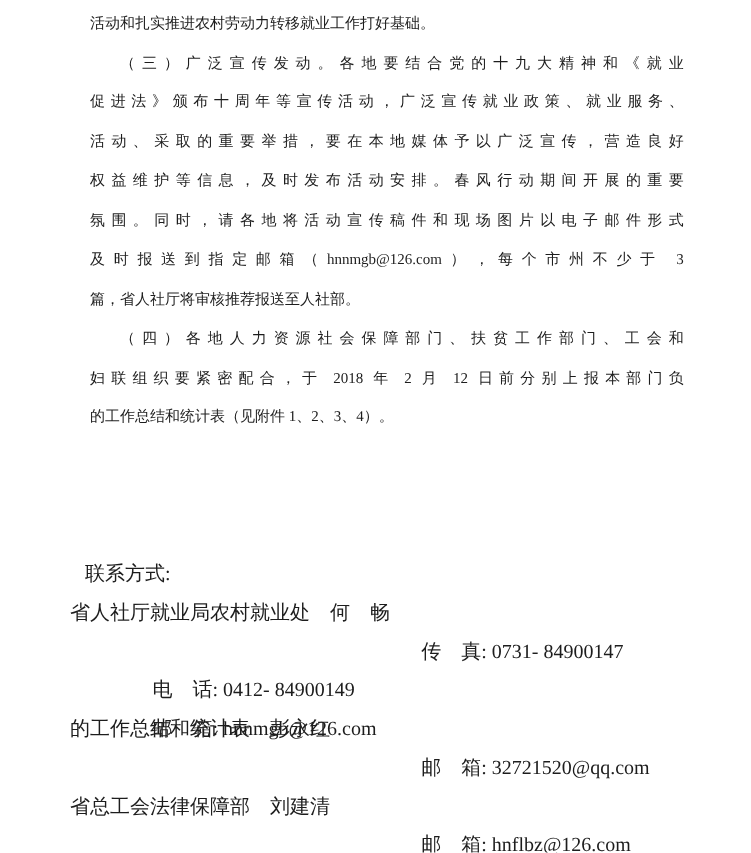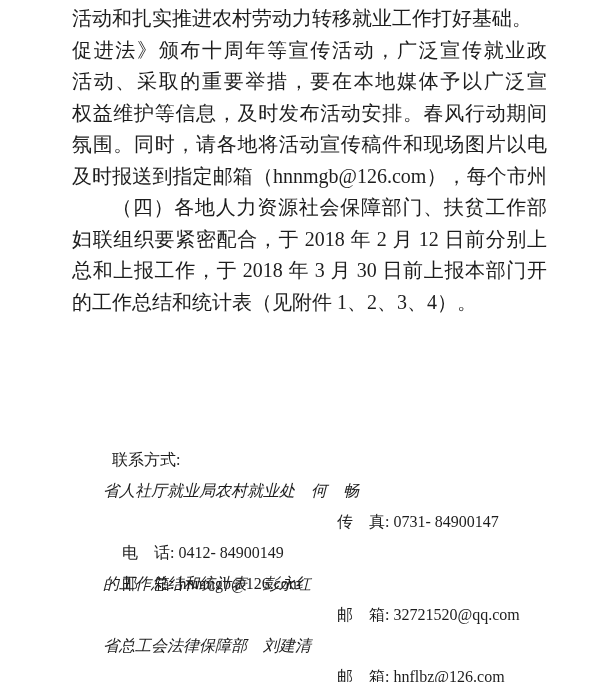--- a/index.html
+++ b/index.html
@@ -13,21 +13,21 @@
   .page {
     position: relative;
     width: 601px; height: 682px;
     background: #ffffff;
   }
   
   .body-text {
     position: absolute;
     left: 72px; top: 3px;
     width: 475px;
-    font-size: 20px;
+    font-size: 12px;
   }
   .t-line {
     height: 31.5px;
     line-height: 31.5px;
     text-align: justify;
     overflow: hidden;
   }
   .t-line.j { text-align-last: justify; }
   .t-line.indent { text-indent: 2em; }
   
@@ -36,44 +36,45 @@
     left: 0; top: 444px;
     width: 601px;
     font-size: 16px;
   }
   .c-row {
     position: relative;
     height: 31px;
     line-height: 31px;
     white-space: pre;
   }
-  .c-heading { padding-left: 112px; }
-  .c-dept    { padding-left: 103px; font-style: italic; }
+  .c-heading { padding-left: 68px; }
+  .c-dept    { padding-left: 56px; }
   .c-line    { padding-left: 98px; }
   .c-col2 {
     position: absolute;
     left: 337px; top: 0;
     white-space: pre;
   }
 </style>
 </head>
 <body>
 
 <div class="page">
 
   <div class="body-text">
     <div class="t-line">活动和扎实推进农村劳动力转移就业工作打好基础。</div>
+    <div class="t-line j indent">（三）广泛宣传发动。各地要结合党的十九大精神和《就业</div>
     <div class="t-line j">促进法》颁布十周年等宣传活动，广泛宣传就业政策、就业服务、</div>
     <div class="t-line j">活动、采取的重要举措，要在本地媒体予以广泛宣传，营造良好</div>
     <div class="t-line j">权益维护等信息，及时发布活动安排。春风行动期间开展的重要</div>
     <div class="t-line j">氛围。同时，请各地将活动宣传稿件和现场图片以电子邮件形式</div>
     <div class="t-line j">及时报送到指定邮箱（hnnmgb@126.com），每个市州不少于 3</div>
+    <div class="t-line">篇，省人社厅将审核推荐报送至人社部。</div>
     <div class="t-line j indent">（四）各地人力资源社会保障部门、扶贫工作部门、工会和</div>
     <div class="t-line j">妇联组织要紧密配合，于 2018 年 2 月 12 日前分别上报本部门负</div>
-    <div class="t-line j">总和上报工作，于 2018 年 3 月 30 日前上报本部门开展春风行动</div>
     <div class="t-line">的工作总结和统计表（见附件 1、2、3、4）。</div>
   </div>
 
   <div class="contacts">
     <div class="c-row c-heading">联系方式:</div>
 
     <div class="c-row c-dept">省人社厅就业局农村就业处　何　畅</div>
 
     <div class="c-row c-line">
       <span>电　话: 0412- 84900149</span>

